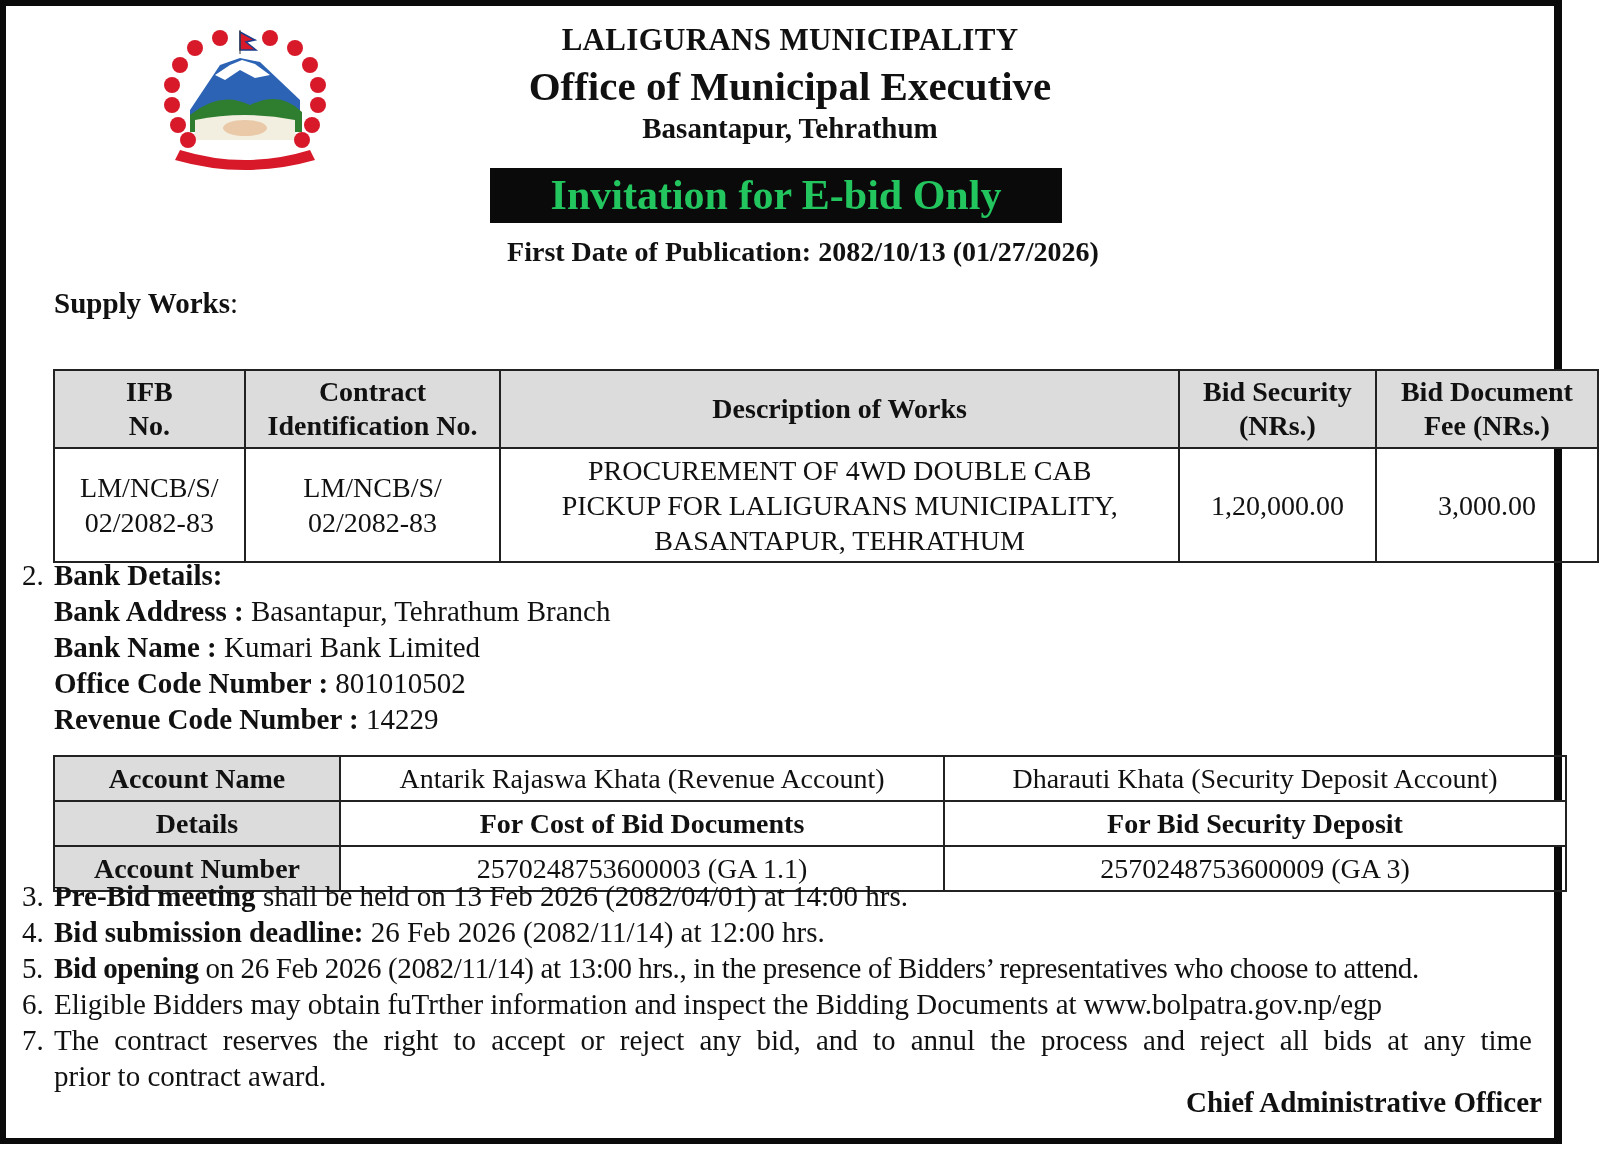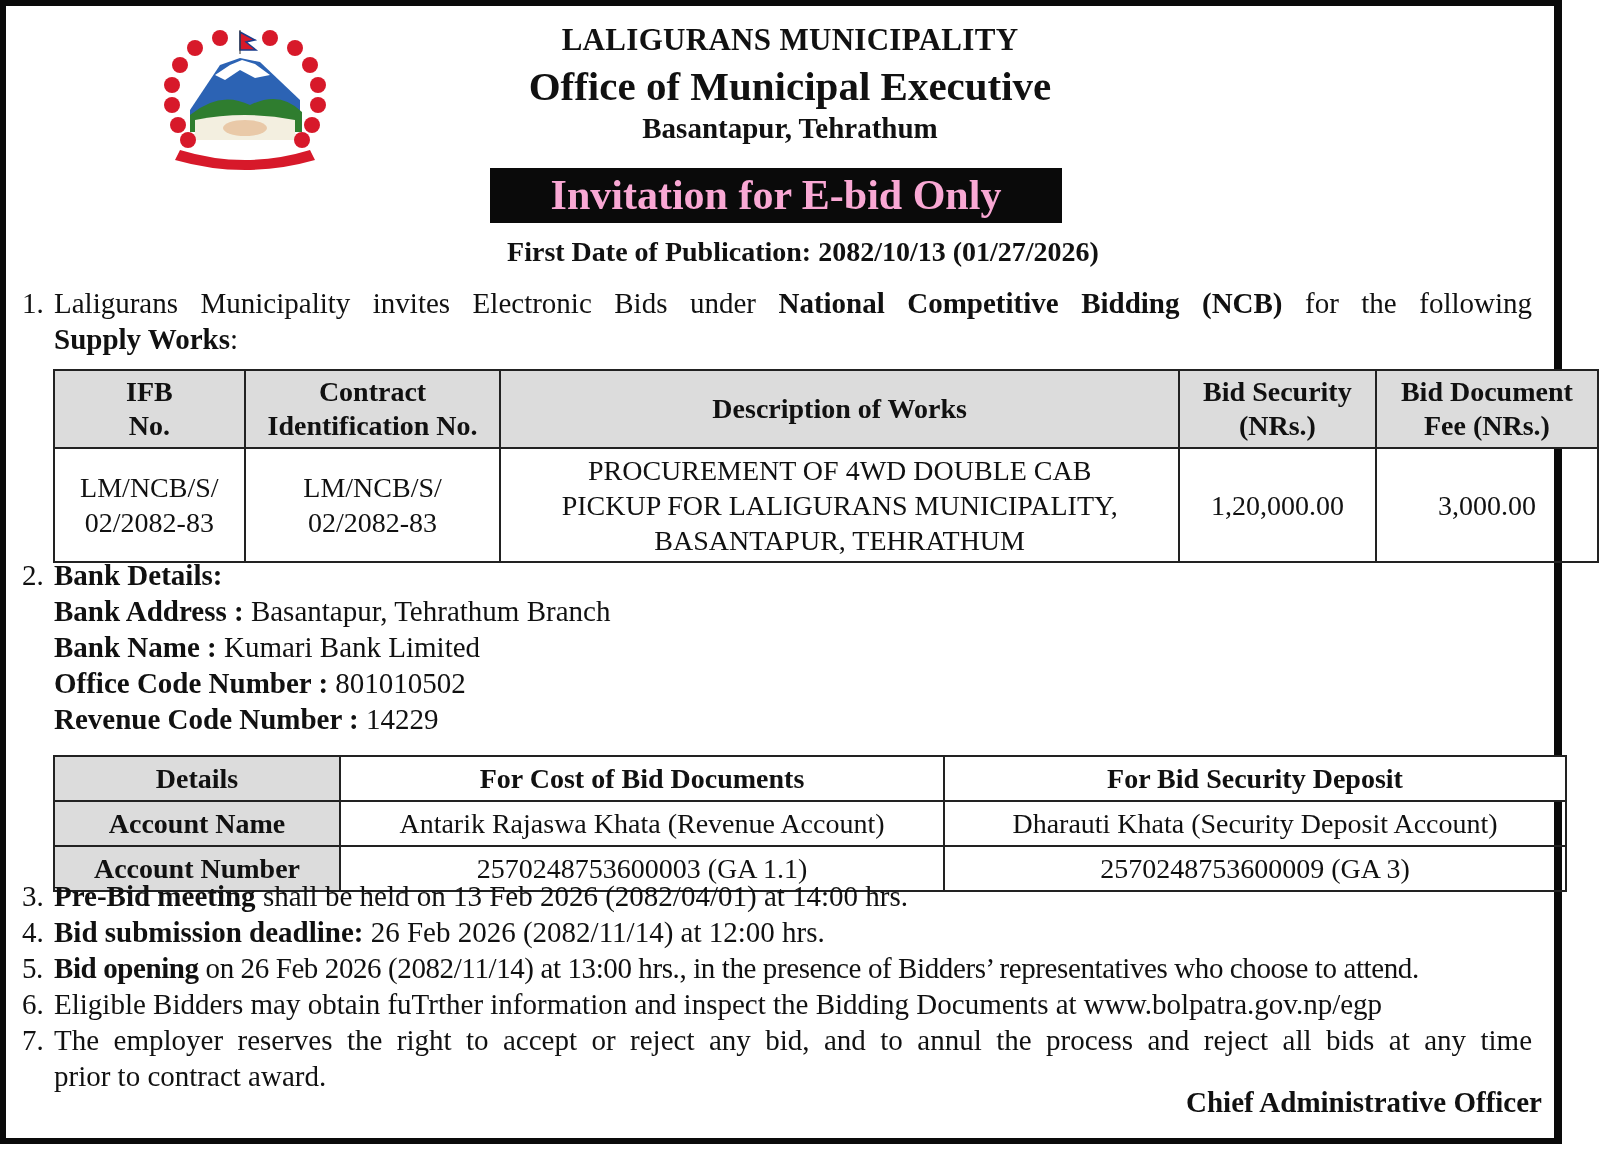--- a/index.html
+++ b/index.html
@@ -6,21 +6,21 @@
   body { width: 1600px; height: 1171px; position: relative; overflow: hidden;
          font-family: "Liberation Serif", "DejaVu Serif", serif; color: #111; }
   .frame { position: absolute; left: 0; top: 0; width: 1548px; height: 1132px;
            border: 6px solid #0a0a0a; border-right-width: 8px; background: #fff; }
   .emblem { position: absolute; left: 160px; top: 20px; width: 170px; height: 150px; }
   .head { position: absolute; left: 420px; width: 740px; text-align: center; font-weight: bold; }
   .h1 { top: 22px; font-size: 31px; letter-spacing: 0.3px; }
   .h2 { top: 62px; font-size: 41px; }
   .h3 { top: 112px; font-size: 29px; }
   .banner { position: absolute; left: 490px; top: 168px; width: 572px; height: 55px; background: #0a0a0a;
-            color: #f9a8d4; font-size: 42px; font-weight: bold; text-align: center; line-height: 55px; }
+            color: #22c55e; font-size: 42px; font-weight: bold; text-align: center; line-height: 55px; }
   .pubdate { position: absolute; left: 433px; top: 236px; width: 740px; text-align: center; font-size: 28px; font-weight: bold; }
   .para { position: absolute; left: 22px; width: 1545px; font-size: 29px; line-height: 36px; }
   .num { display: inline-block; width: 32px; }
   .indent { padding-left: 32px; }
   .justify { text-align: justify; text-align-last: justify; }
   b { font-weight: bold; }
   table { border-collapse: collapse; position: absolute; }
   td, th { border: 2px solid #222; text-align: center; vertical-align: middle; }
   .works { left: 53px; top: 369px; width: 1546px; font-size: 28px; }
   .works th { background: #dcdcdc; font-weight: bold; line-height: 34px; height: 74px; }
@@ -65,23 +65,20 @@
   </g>
 </svg>
 
 <div class="head h1">LALIGURANS MUNICIPALITY</div>
 <div class="head h2">Office of Municipal Executive</div>
 <div class="head h3">Basantapur, Tehrathum</div>
 <div class="banner">Invitation for E-bid Only</div>
 <div class="pubdate">First Date of Publication: 2082/10/13 (01/27/2026)</div>
 
 <div class="para" style="top:285px;">
-  <div class="justify" style="width:1510px;">
-    <span class="num">1.</span><span>Laligurans Municipality invites Electronic Bids under </span><b>National Competitive Bidding (NCB)</b><span> for the following</span>
-  </div>
   <div class="indent"><b>Supply Works</b><span>:</span></div>
 </div>
 
 <table class="works">
   <tbody>
       <tr>
     <th style="width:184px;"><span>IFB</span><br><span>No.</span></th>
     <th style="width:248px;"><span>Contract</span><br><span>Identification No.</span></th>
     <th style="width:665px;"><span>Description of Works</span></th>
     <th style="width:190px;margin-top:47px;"><span>Bid Security</span><br><span>(NRs.)</span></th>
@@ -101,39 +98,39 @@
   <div><span class="num">2.</span><b>Bank Details:</b></div>
   <div class="indent"><b>Bank Address : </b><span>Basantapur, Tehrathum Branch</span></div>
   <div class="indent"><b>Bank Name  : </b><span>Kumari Bank Limited</span></div>
   <div class="indent"><b>Office Code Number : </b><span>801010502</span></div>
   <div class="indent"><b>Revenue Code Number : </b><span>14229</span></div>
 </div>
 
 <table class="bank">
   <tbody>
       <tr>
+    <td class="gray">Account Name</td>
+    <td>Antarik Rajaswa Khata (Revenue Account)</td>
+    <td>Dharauti Khata (Security Deposit Account)</td>
+  </tr>
+  <tr>
     <th class="gray" style="width:282px;">Details</th>
     <th class="white" style="width:600px;">For Cost of Bid Documents</th>
     <th class="white">For Bid Security Deposit</th>
-  </tr>
-  <tr>
-    <td class="gray">Account Name</td>
-    <td>Antarik Rajaswa Khata (Revenue Account)</td>
-    <td>Dharauti Khata (Security Deposit Account)</td>
   </tr>
   <tr>
     <td class="gray">Account Number</td>
     <td>2570248753600003 (GA 1.1)</td>
     <td>2570248753600009 (GA 3)</td>
   </tr>
 </tbody>
   </table>
 
 <div class="para" style="top:878px;">
   <div><span class="num">3.</span><b>Pre-Bid meeting</b><span> shall be held on 13 Feb 2026 (2082/04/01) at 14:00 hrs.</span></div>
   <div><span class="num">4.</span><b>Bid submission deadline:</b><span> 26 Feb 2026 (2082/11/14) at 12:00 hrs.</span></div>
   <div style="letter-spacing:-0.4px;"><span class="num">5.</span><b>Bid opening</b><span> on 26 Feb 2026 (2082/11/14) at 13:00 hrs., in the presence of Bidders’ representatives who choose to attend.</span></div>
   <div><span class="num">6.</span><span>Eligible Bidders may obtain fuTrther information and inspect the Bidding Documents at www.bolpatra.gov.np/egp</span></div>
-  <div class="justify" style="width:1510px;"><span class="num">7.</span><span>The employer reserves the right to accept or reject any bid, and to annul the process and reject all bids at any time</span></div>
+  <div class="justify" style="width:1510px;"><span class="num">7.</span><span>The contract reserves the right to accept or reject any bid, and to annul the process and reject all bids at any time</span></div>
   <div class="indent"><span>prior to contract award.</span></div>
 </div>
 
 <div class="sig">Chief Administrative Officer</div>
 
 </body></html>

